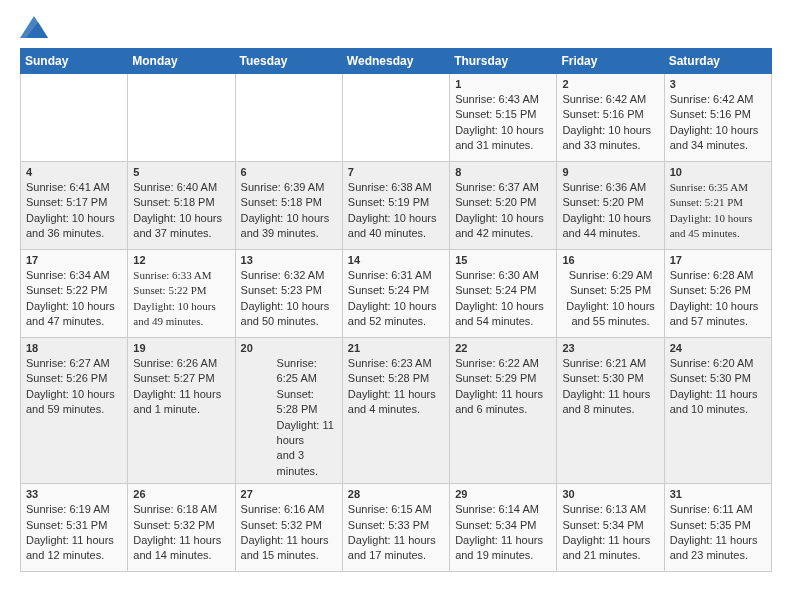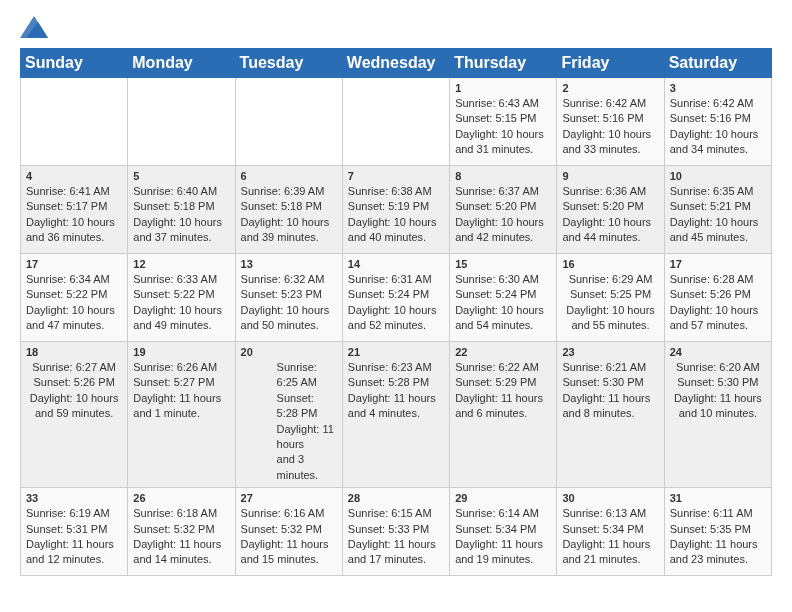--- a/index.html
+++ b/index.html
@@ -49,21 +49,21 @@
       color: #555;
     }
     .calendar {
       width: 100%;
       border-collapse: collapse;
       table-layout: fixed;
     }
     .calendar thead tr th {
       background-color: #2a6db5;
       color: #fff;
-      font-size: 16px;
+      font-size: 12px;
       font-weight: bold;
       padding: 5px 4px;
       text-align: left;
       border: 1px solid #2a6db5;
     }
     .calendar tbody tr td {
       border: 1px solid #ccc;
       vertical-align: top;
       padding: 4px 5px;
       font-size: 10px;
@@ -190,37 +190,37 @@
         </td>
         <td>
           <span class="day-number">9</span>
           <div class="day-info" style="white-space: pre-line;">Sunrise: 6:36 AM
 Sunset: 5:20 PM
 Daylight: 10 hours
 and 44 minutes.</div>
         </td>
         <td>
           <span class="day-number">10</span>
-          <div class="day-info" style="white-space: pre-line;">Sunrise: 6:35 AM
+          <div class="day-info" style="white-space: pre-line; font-family: Liberation Serif, serif;">Sunrise: 6:35 AM
 Sunset: 5:21 PM
 Daylight: 10 hours
 and 45 minutes.</div>
         </td>
       </tr>
       <tr>
         <td>
           <span class="day-number">17</span>
           <div class="day-info" style="white-space: pre-line;">Sunrise: 6:34 AM
 Sunset: 5:22 PM
 Daylight: 10 hours
 and 47 minutes.</div>
         </td>
         <td>
           <span class="day-number">12</span>
-          <div class="day-info" style="white-space: pre-line;">Sunrise: 6:33 AM
+          <div class="day-info" style="white-space: pre-line; font-family: Liberation Serif, serif;">Sunrise: 6:33 AM
 Sunset: 5:22 PM
 Daylight: 10 hours
 and 49 minutes.</div>
         </td>
         <td>
           <span class="day-number">13</span>
           <div class="day-info" style="white-space: pre-line;">Sunrise: 6:32 AM
 Sunset: 5:23 PM
 Daylight: 10 hours
 and 50 minutes.</div>
@@ -250,21 +250,21 @@
           <span class="day-number">17</span>
           <div class="day-info" style="white-space: pre-line;">Sunrise: 6:28 AM
 Sunset: 5:26 PM
 Daylight: 10 hours
 and 57 minutes.</div>
         </td>
       </tr>
       <tr>
         <td>
           <span class="day-number">18</span>
-          <div class="day-info" style="white-space: pre-line; text-align: center;">Sunrise: 6:27 AM
+          <div class="day-info" style="white-space: pre-line;">Sunrise: 6:27 AM
 Sunset: 5:26 PM
 Daylight: 10 hours
 and 59 minutes.</div>
         </td>
         <td>
           <span class="day-number">19</span>
           <div class="day-info" style="white-space: pre-line;">Sunrise: 6:26 AM
 Sunset: 5:27 PM
 Daylight: 11 hours
 and 1 minute.</div>
@@ -292,21 +292,21 @@
         </td>
         <td>
           <span class="day-number">23</span>
           <div class="day-info" style="white-space: pre-line;">Sunrise: 6:21 AM
 Sunset: 5:30 PM
 Daylight: 11 hours
 and 8 minutes.</div>
         </td>
         <td>
           <span class="day-number">24</span>
-          <div class="day-info" style="white-space: pre-line; text-align: center;">Sunrise: 6:20 AM
+          <div class="day-info" style="white-space: pre-line;">Sunrise: 6:20 AM
 Sunset: 5:30 PM
 Daylight: 11 hours
 and 10 minutes.</div>
         </td>
       </tr>
       <tr>
         <td>
           <span class="day-number">33</span>
           <div class="day-info" style="white-space: pre-line;">Sunrise: 6:19 AM
 Sunset: 5:31 PM

